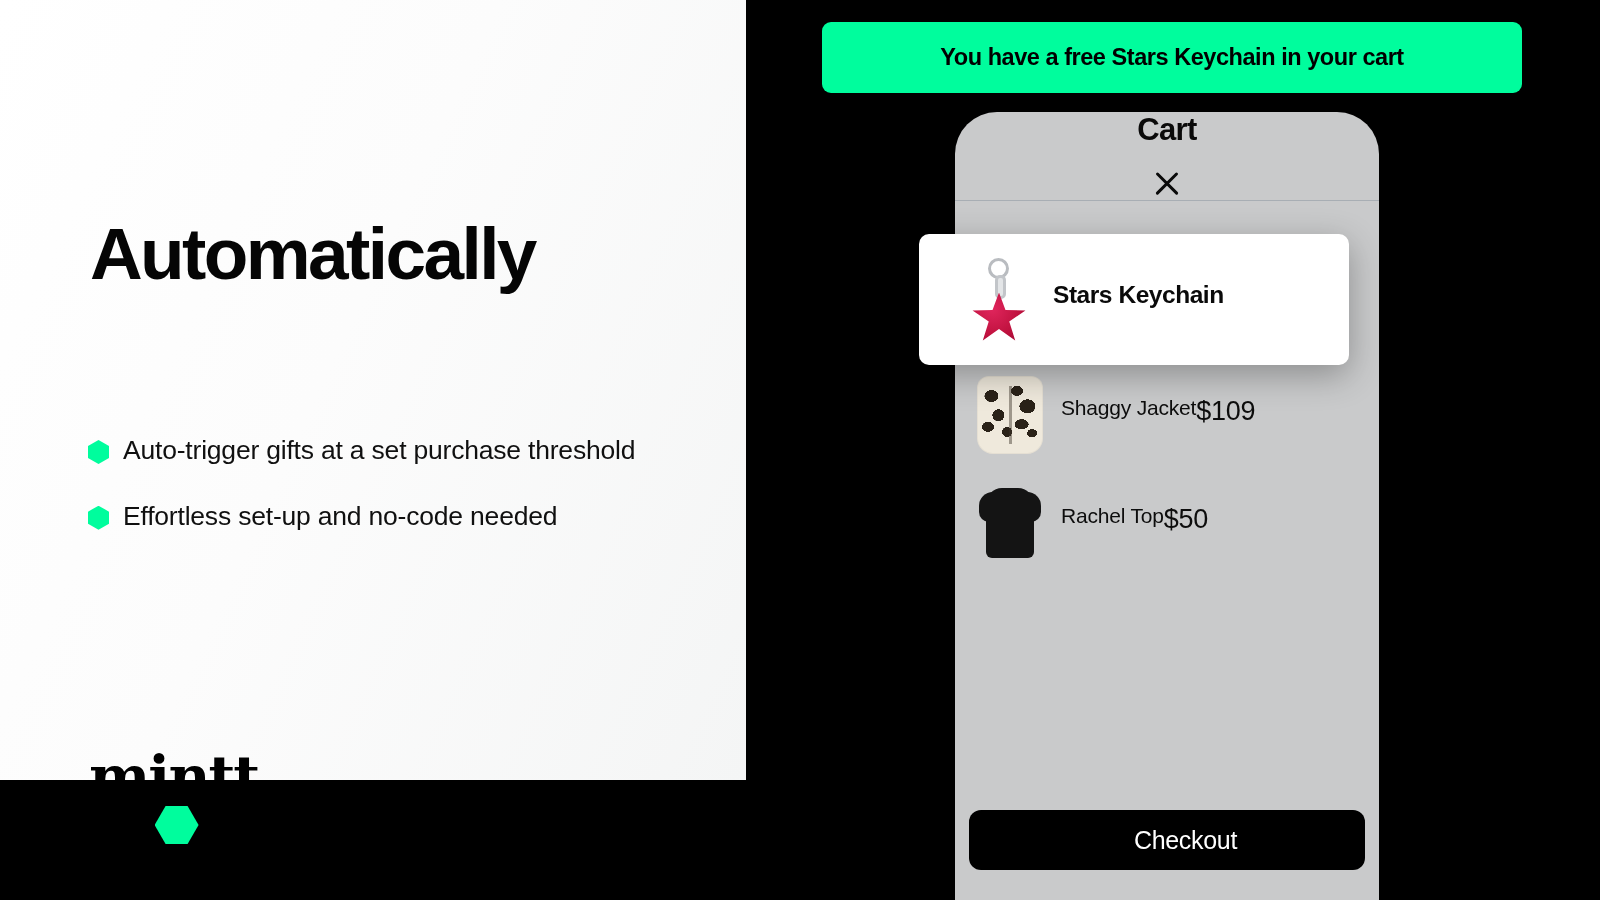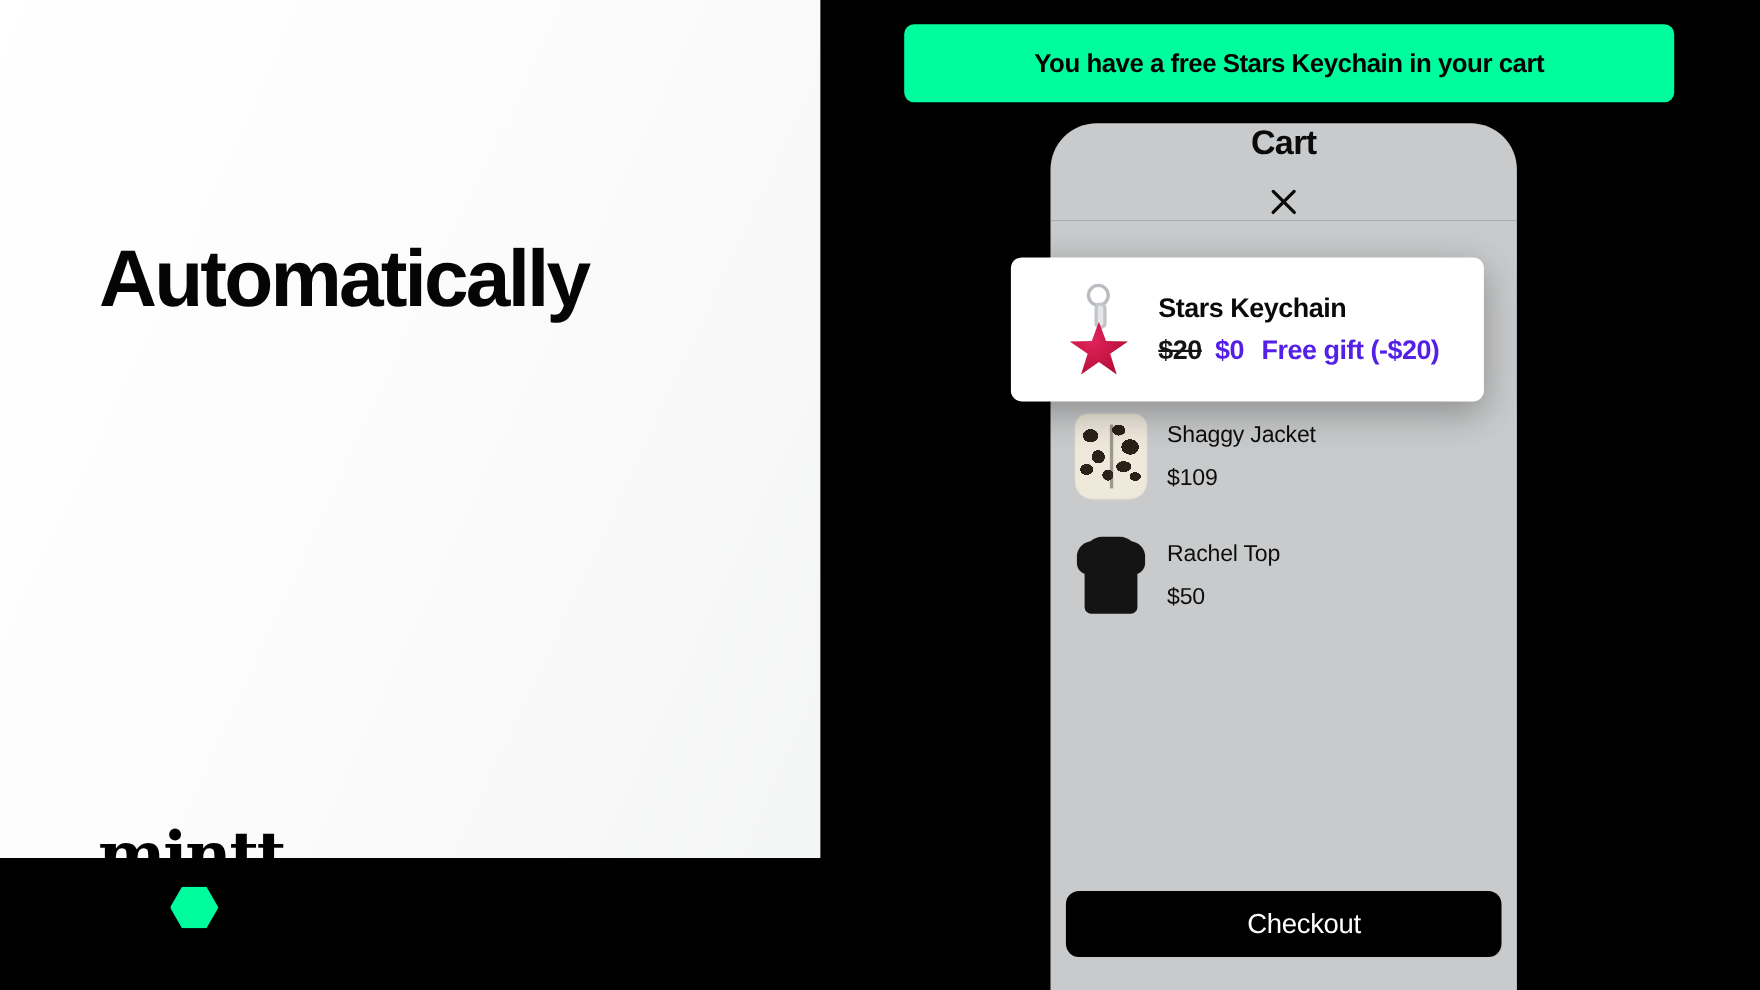--- a/index.html
+++ b/index.html
@@ -179,29 +179,29 @@
     height: 108px;
     padding-left: 22px;
   }
   .thumb {
     flex: 0 0 auto;
     width: 66px;
     height: 78px;
     position: relative;
     margin-right: 18px;
   }
-  .item-info { display: flex; flex-direction: column; justify-content: center; }
+  .item-info { display: flex; flex-direction: row; justify-content: center; }
   .item-name {
     font-size: 21px;
     color: #0d0d0d;
     letter-spacing: -0.2px;
     margin-bottom: 15px;
   }
   .item-price {
-    font-size: 21px;
+    font-size: 27px;
     color: #0d0d0d;
     letter-spacing: -0.2px;
   }
 
   
   .jacket {
     background: #efe9dc;
     border-radius: 12px 12px 16px 16px;
     box-shadow: inset 0 0 0 1px rgba(0,0,0,0.04);
     overflow: hidden;
@@ -358,20 +358,30 @@
 <body>
 
 <div class="screen">
 
   <section class="left-panel">
 
     <h1 class="headline">
       <span class="line">Automatically</span>
     </h1>
 
+    <ul class="bullets" style="list-style:none;">
+      <li class="bullet-row">
+        <span class="hex"></span>
+        <span class="bullet-text">Auto-trigger gifts at a set purchase threshold</span>
+      </li>
+      <li class="bullet-row">
+        <span class="hex"></span>
+        <span class="bullet-text">Effortless set-up and no-code needed</span>
+      </li>
+    </ul>
 
     <div class="logo">
       <span class="logo-word">mintt</span>
       <span class="logo-hex"></span>
     </div>
 
   </section>
 
   <section class="right-panel">
 
@@ -414,23 +424,18 @@
     </div>
 
     <div class="gift-card">
       <span class="keychain">
         <span class="ring"></span>
         <span class="clasp"></span>
         <span class="star"></span>
       </span>
       <span class="gift-info">
         <span class="gift-name">Stars Keychain</span>
-        <span class="gift-price-row">
-          <span class="price-old">$20</span>
-          <span class="price-new">$0</span>
-          <span class="gift-label">Free gift (-$20)</span>
-        </span>
       </span>
     </div>
 
   </section>
 
 </div>
 
 </body></html>

